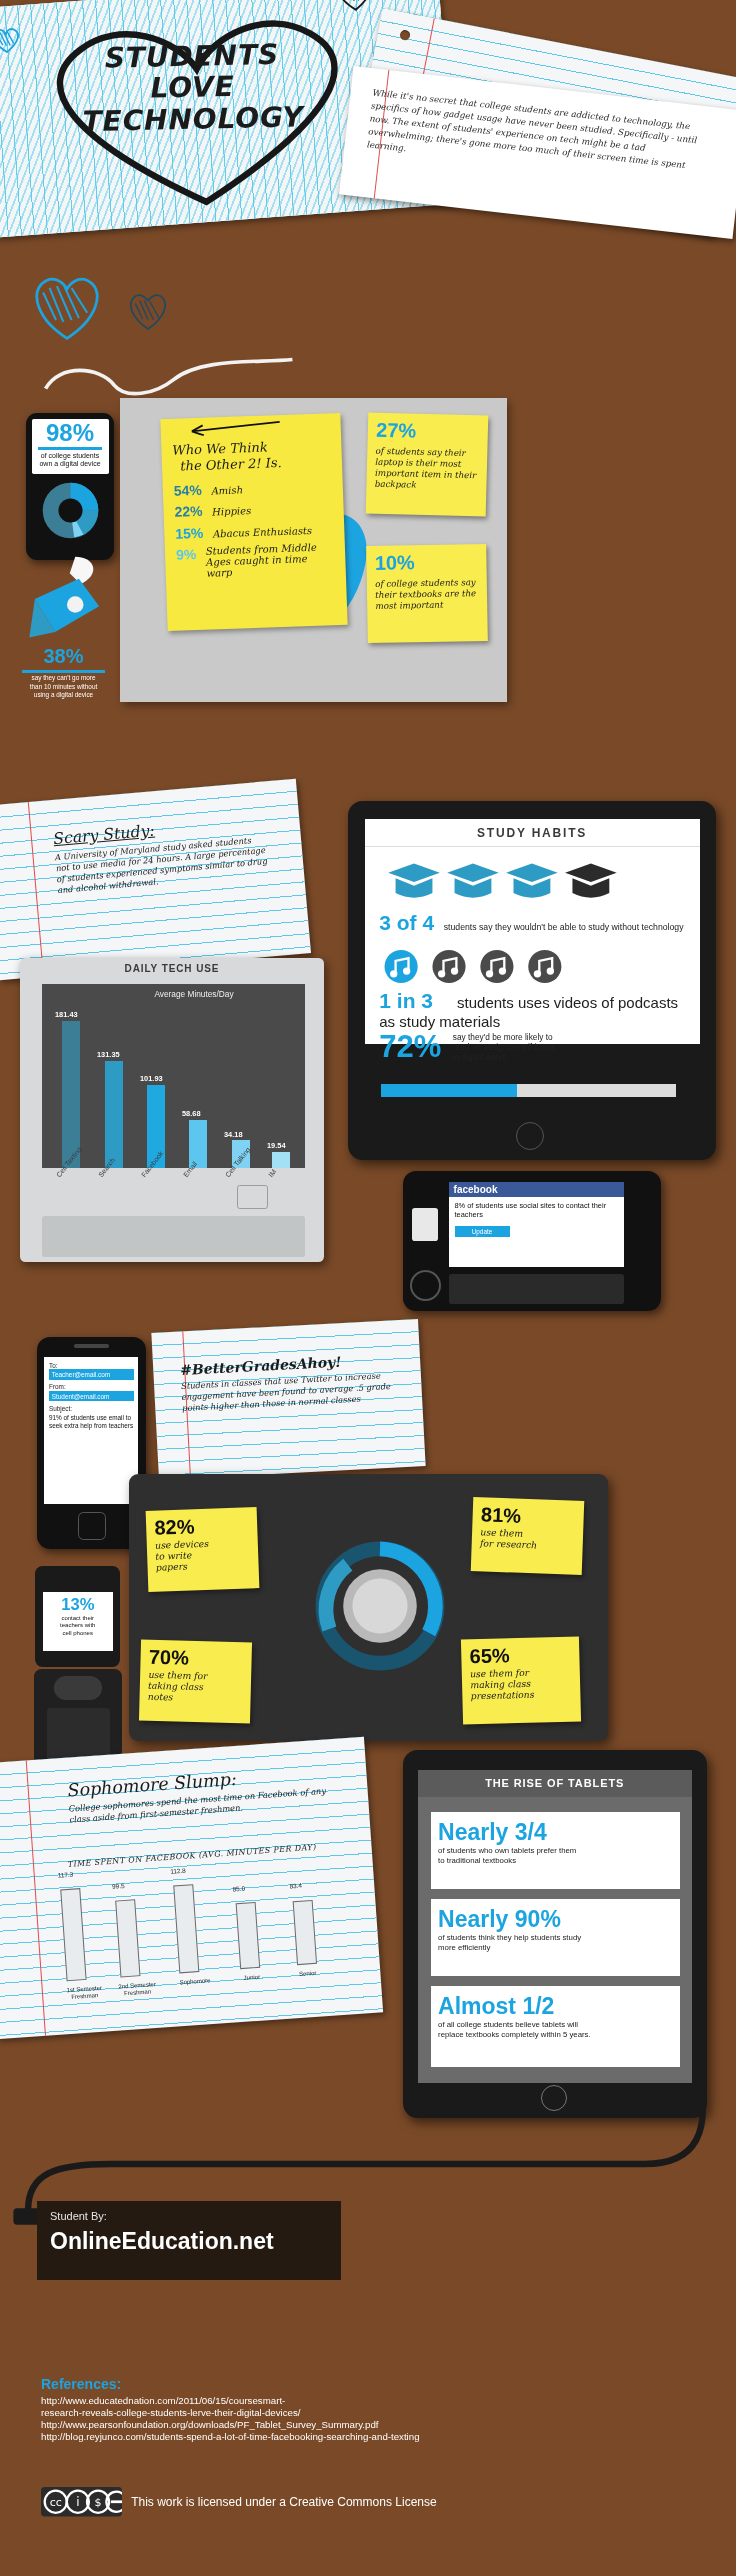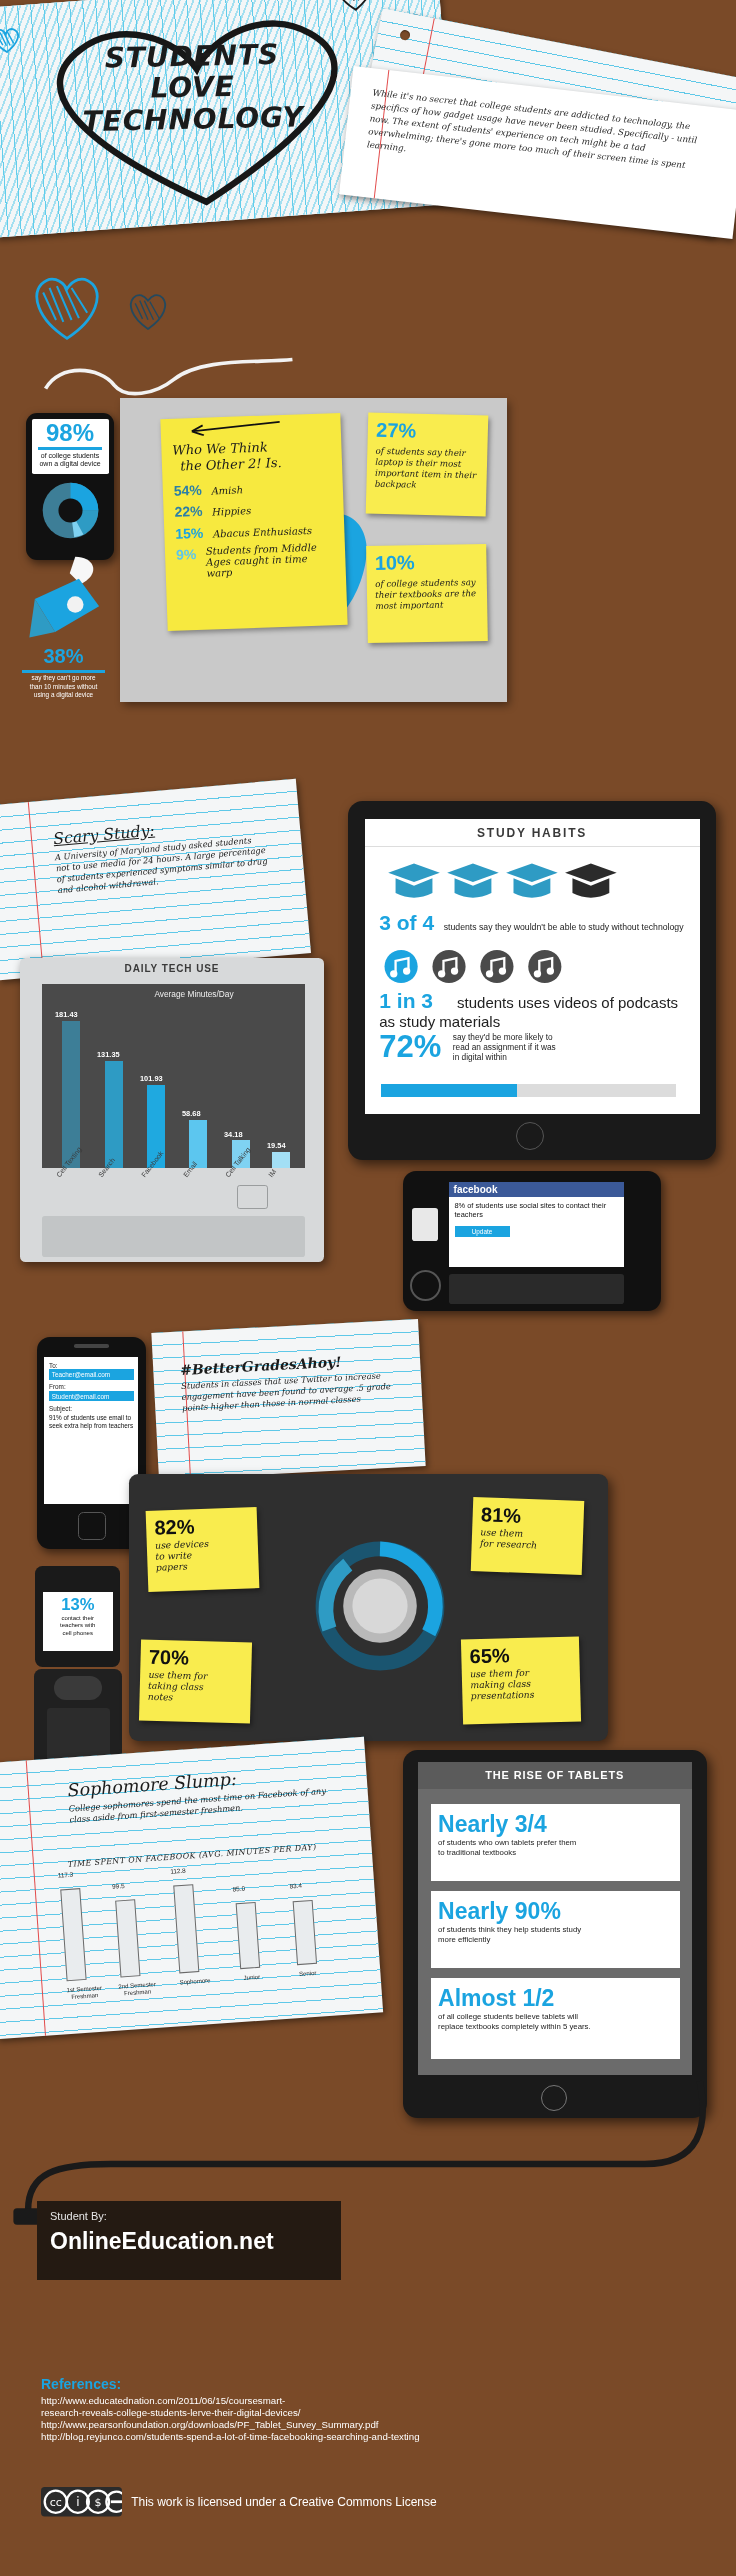--- a/index.html
+++ b/index.html
@@ -252,21 +252,21 @@
     <div class="catlabel" style="left:140px;top:1.8px">Email</div>
     <div class="catlabel" style="left:182px;top:1.8px">Cell Talking</div>
     <div class="catlabel" style="left:225px;top:1.8px">IM</div>
   </div>
 
   <div class="abs" style="left:22px;top:258px;width:263px;height:41px;background:#c2c5c6;border-radius:2.8px"></div>
   <div class="abs" style="left:217px;top:227px;width:31px;height:24px;border:0.9px solid #9a9d9e;border-radius:2.8px"></div>
 </div>
 
 <div class="abs tablet" style="left:348px;top:801px;width:368px;height:359px">
-  <div class="tabScreen abs" style="left:16.6px;top:18.4px;width:335px;height:295px">
+  <div class="tabScreen abs" style="left:16.6px;top:18.4px;width:335px;height:225px">
     <div style="background:#fff;color:#3a3a3a;font-weight:bold;font-size:12px;text-align:center;letter-spacing:1.8px;padding:6.4px 0;border-bottom:0.9px solid #ddd">STUDY HABITS</div>
 
     <div class="abs" style="left:14.7px;top:37px;width:304px;height:52px">
       <svg viewBox="0 0 330 56" style="width:100%;height:100%">
         <g fill="#2e9bc4">
             <path d="M10 18 L38 8 L66 18 L38 28 Z"></path>
             <path d="M18 24 L18 40 Q38 50 58 40 L58 24 L38 32 Z"></path>
           </g>
         <g fill="#2e9bc4">
             <path d="M74 18 L102 8 L130 18 L102 28 Z"></path>
@@ -442,21 +442,21 @@
   <div class="abs" style="left:11px;top:127px;width:286px;height:46px">
     <div style="position:absolute;left:0px;top:0;width:48px;font-size:6px;color:#222;text-align:center;line-height:7.4px">1st Semester Freshman</div>
     <div style="position:absolute;left:53px;top:0;width:48px;font-size:6px;color:#222;text-align:center;line-height:7.4px">2nd Semester Freshman</div>
     <div style="position:absolute;left:111px;top:0;width:48px;font-size:6px;color:#222;text-align:center;line-height:7.4px">Sophomore</div>
     <div style="position:absolute;left:171px;top:0;width:42px;font-size:6px;color:#222;text-align:center;line-height:7.4px">Junior</div>
     <div style="position:absolute;left:227px;top:0;width:42px;font-size:6px;color:#222;text-align:center;line-height:7.4px">Senior</div>
   </div>
 </div>
 
 <div class="abs tablet" style="left:403px;top:1750px;width:304px;height:368px">
-  <div class="abs" style="left:14.7px;top:12px;width:274px;height:313px;background:#6b6b6b">
+  <div class="abs" style="left:14.7px;top:20px;width:274px;height:313px;background:#6b6b6b">
     <div class="hdrBar" style="padding:7.4px 0;font-size:11px">THE RISE OF TABLETS</div>
 
     <div class="abs" style="left:13px;top:42px;width:249px;height:77px;background:#fff;padding:7.4px">
       <div class="big blue" style="font-size:23px">Nearly 3/4</div>
       <div style="font-size:7.8px;color:#222;line-height:9.2px">of students who own tablets prefer them</div>
       <div style="font-size:7.8px;color:#222;line-height:9.2px">to traditional textbooks</div>
     </div>
 
     <div class="abs" style="left:13px;top:129px;width:249px;height:77px;background:#fff;padding:7.4px">
       <div class="big blue" style="font-size:23px">Nearly 90%</div>

